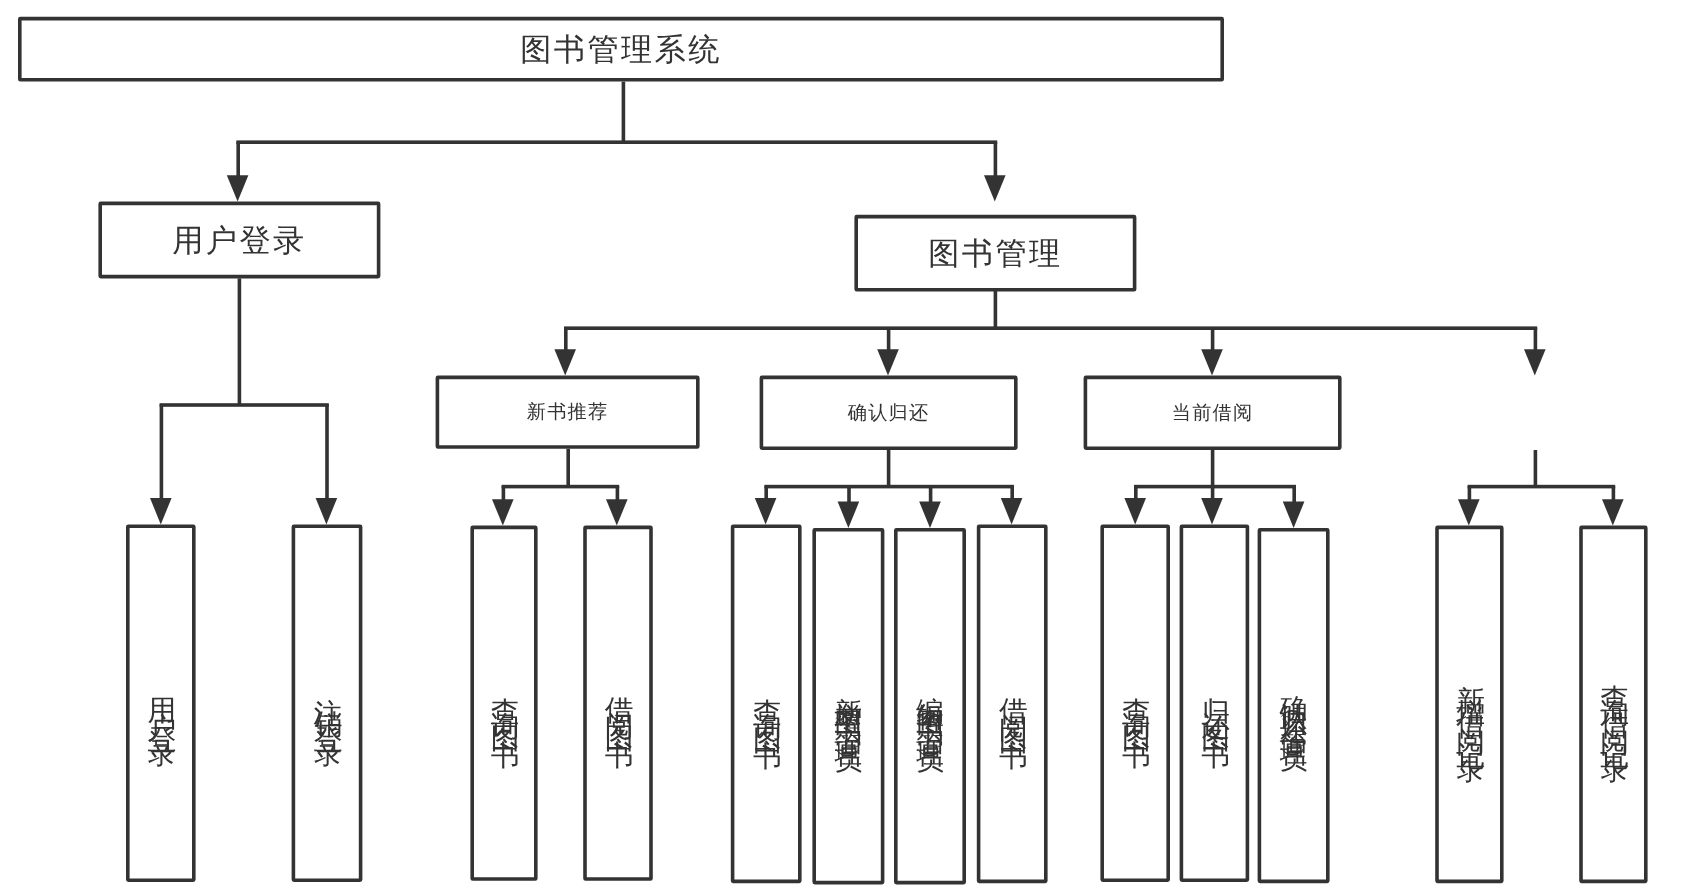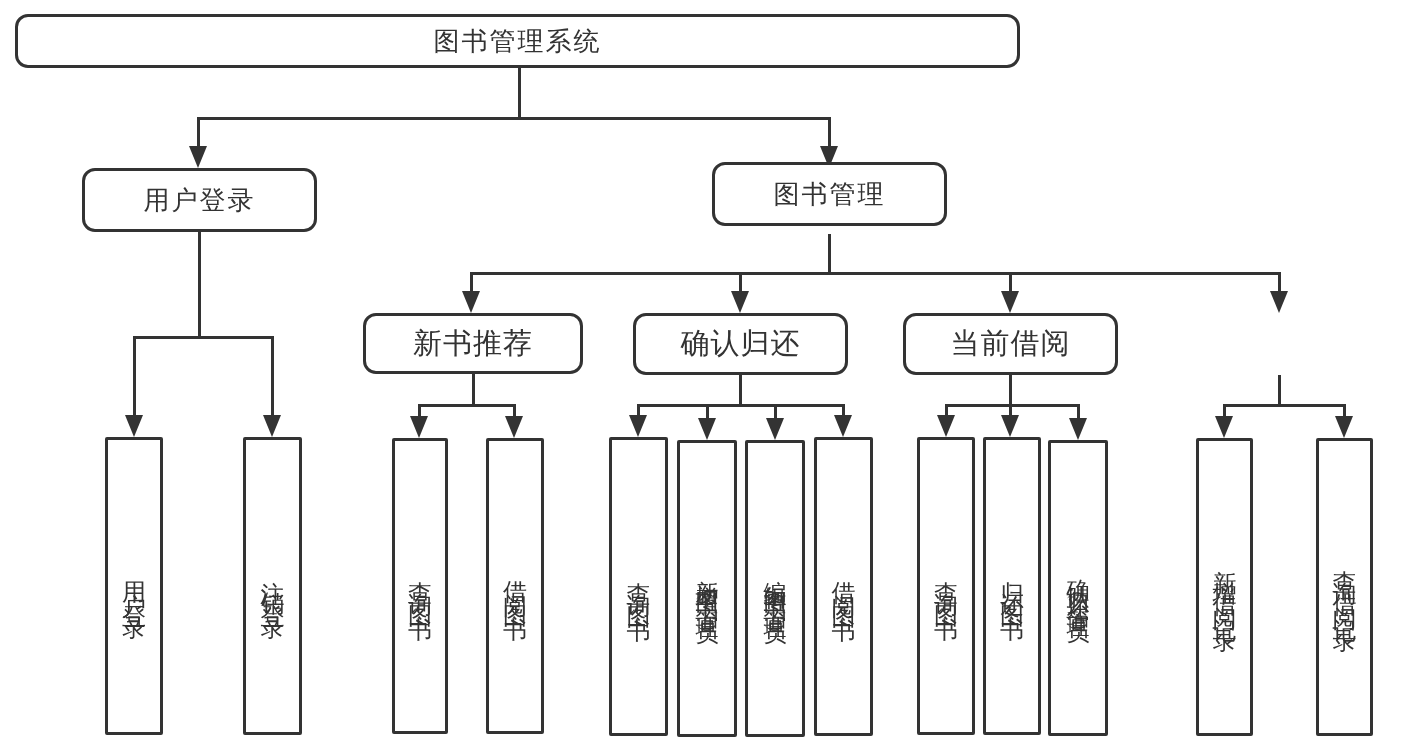--- a/index.html
+++ b/index.html
@@ -13,30 +13,30 @@
     width: 1405px;
     height: 747px;
     background: #ffffff;
     overflow: hidden;
   }
   
   .hbox {
     position: absolute;
     box-sizing: border-box;
     border: 3px solid #333333;
-    border-radius: 13px;
+    border-radius: 2px;
     background: #ffffff;
     display: flex;
     align-items: center;
     justify-content: center;
     color: #333333;
     z-index: 2;
   }
   .hbox.lvl1, .hbox.lvl2 { font-size: 26px; letter-spacing: 2px; }
-  .hbox.lvl3 { font-size: 29px; letter-spacing: 1px; }
+  .hbox.lvl3 { font-size: 16px; letter-spacing: 1px; }
   
   .vbox {
     position: absolute;
     box-sizing: border-box;
     border: 3px solid #333333;
     border-radius: 2px;
     background: #ffffff;
     display: flex;
     align-items: center;
     justify-content: center;
@@ -141,21 +141,21 @@
       <div class="arrowhead" style="left: 1335px; top: 416px;"></div>
     </div>
 
   <div class="hbox lvl1" style="left:15px; top:14px; width:1005px; height:54px;">
     <span>图书管理系统</span>
   </div>
 
   <div class="hbox lvl2" style="left:82px; top:168px; width:235px; height:64px;">
     <span>用户登录</span>
   </div>
-  <div class="hbox lvl2" style="left:712px; top:162px; width:235px; height:64px;">
+  <div class="hbox lvl2" style="left:712px; top:179px; width:235px; height:64px;">
     <span>图书管理</span>
   </div>
 
   <div class="hbox lvl3" style="left:363px; top:313px; width:220px; height:61px;">
     <span>新书推荐</span>
   </div>
   <div class="hbox lvl3" style="left:633px; top:313px; width:215px; height:62px;">
     <span>确认归还</span>
   </div>
   <div class="hbox lvl3" style="left:903px; top:313px; width:215px; height:62px;">

